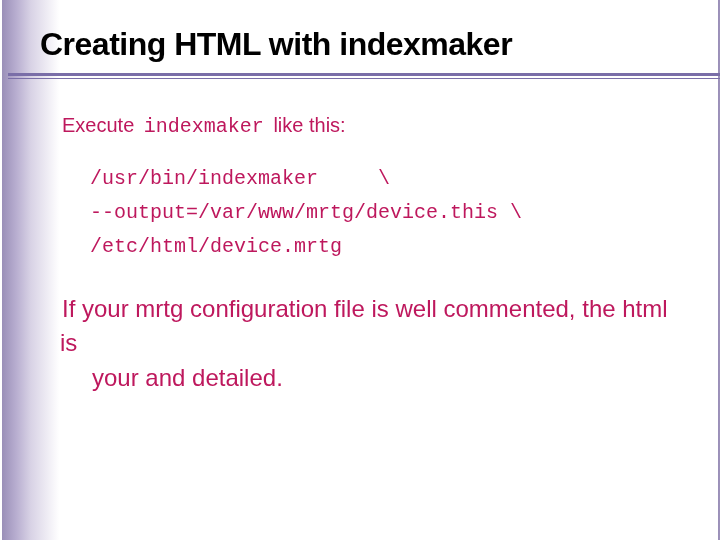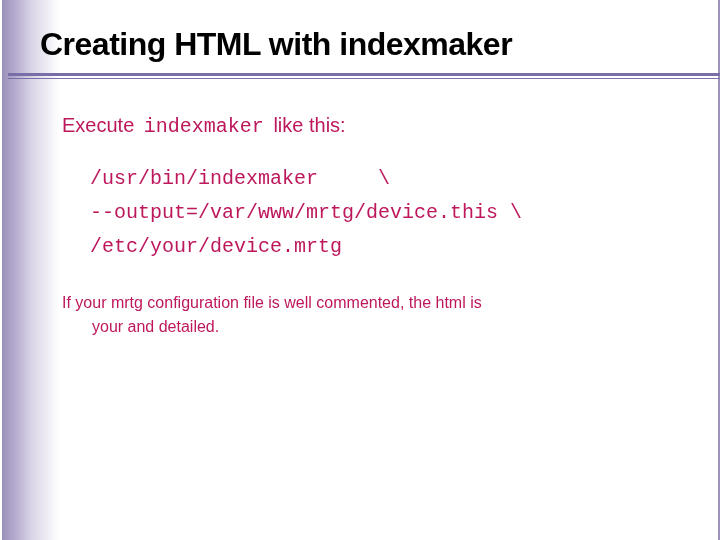--- a/index.html
+++ b/index.html
@@ -49,40 +49,40 @@
     font-family: "Courier New", Courier, monospace;
   }
   .code-block {
     font-family: "Courier New", Courier, monospace;
     font-size: 20px;
     white-space: pre;
     margin: 8px 0 28px 30px;
     line-height: 1.7;
   }
   .para {
-    font-size: 16px;
+    font-size: 24px;
     line-height: 1.4;
   }
   .para-indent {
     padding-left: 30px;
     display: block;
   }
 </style>
 </head>
 <body>
 
 <div class="slide">
   <div class="title-area">
     <h1 class="title">Creating HTML with indexmaker</h1>
   </div>
   <div class="content">
     <div class="intro">
       <span>Execute </span><span class="mono">indexmaker</span><span> like this:</span>
     </div>
     <div class="code-block"><span>/usr/bin/indexmaker     \</span>
 <span>--output=/var/www/mrtg/device.this \</span>
-<span>/etc/your/device.mrtg</span></div>
+<span>/etc/html/device.mrtg</span></div>
     <div class="para">
       <span>If your mrtg configuration file is well  commented, the html is</span>
       <span class="para-indent">your and  detailed.</span>
     </div>
   </div>
 </div>
 
 </body></html>

